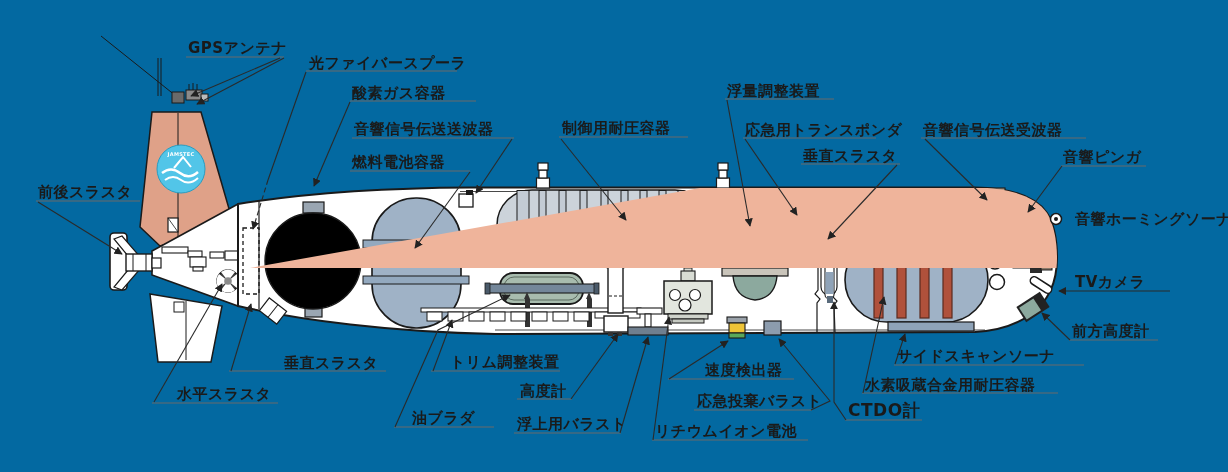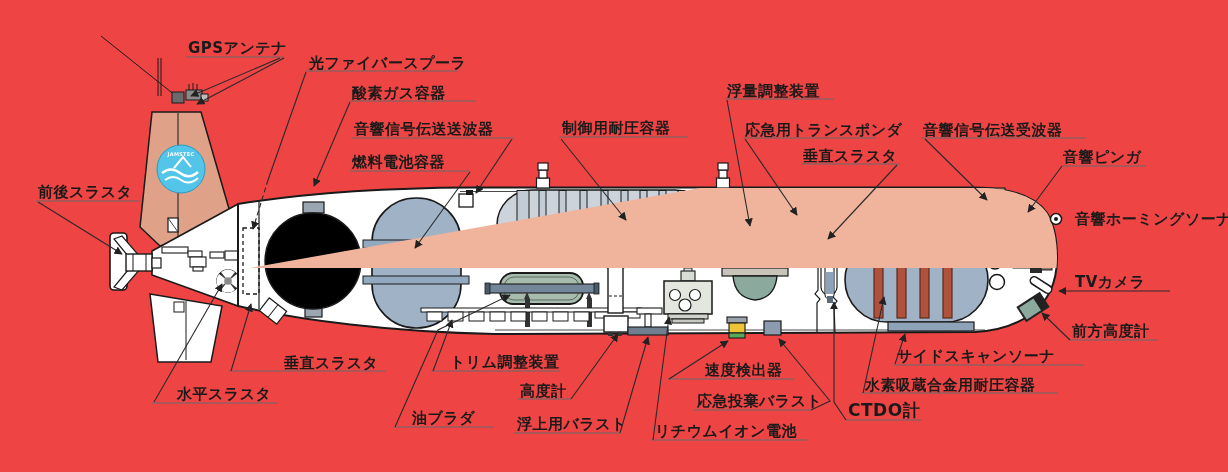--- a/index.html
+++ b/index.html
@@ -1,16 +1,16 @@
 <!DOCTYPE html>
 <html style="--c-salmon_fin: #dfa188; --c-salmon_overlay: #efb49b; --c-logo_blue: #52c5e8; --c-capsule_blue: #9fb2c6; --c-vessel_gray: #ccd3da; --c-rib_gray: #c3cbd4; --c-rib_red: #b0513b; --c-orange: #e8a54a; --c-yellow: #eec437; --c-green_band: #5aa85a; --c-bladder_green: #a8bcae; --c-dome_green: #8ca99e; --c-slate: #74879a; --c-receiver_red: #cd7f66; --c-ink: #1a1a1a;"><head>
 <meta charset="utf-8">
 <style>
   html,body{margin:0;padding:0;background:#ffffff;}
-  .stage{position:relative;width:1228px;height:472px;background:#ef4444;overflow:hidden;
+  .stage{position:relative;width:1228px;height:472px;background:#0369a1;overflow:hidden;
          font-family:"DejaVu Sans","Liberation Sans",sans-serif;}
   svg{display:block;}
   text.lbl{font-family:"DejaVu Sans","Liberation Sans",sans-serif;
            font-weight:bold;font-size:15px;fill:#1a1a1a;letter-spacing:.5px;}
   text.lbl.big{font-size:17px;}
   text.logo-t{font-family:"DejaVu Sans","Liberation Sans",sans-serif;
               font-weight:bold;font-size:5px;fill:#fff;letter-spacing:.3px;}
   .ul{stroke:#6a6a6a;stroke-width:1.1;}
   .ld{stroke:#2a2a2a;stroke-width:1.1;fill:none;}
   .ink{stroke:#1a1a1a;}

